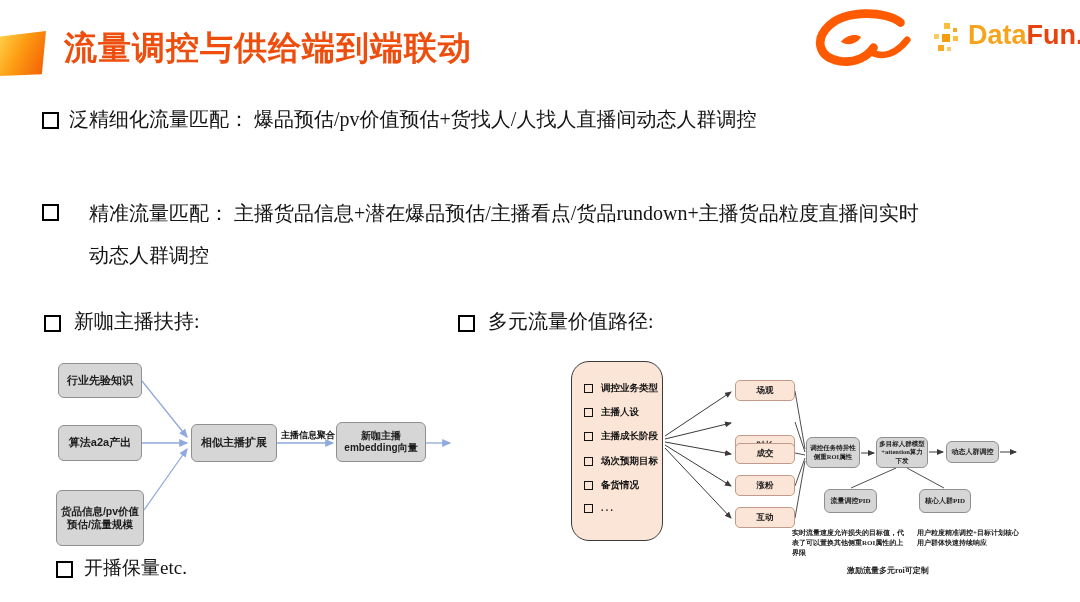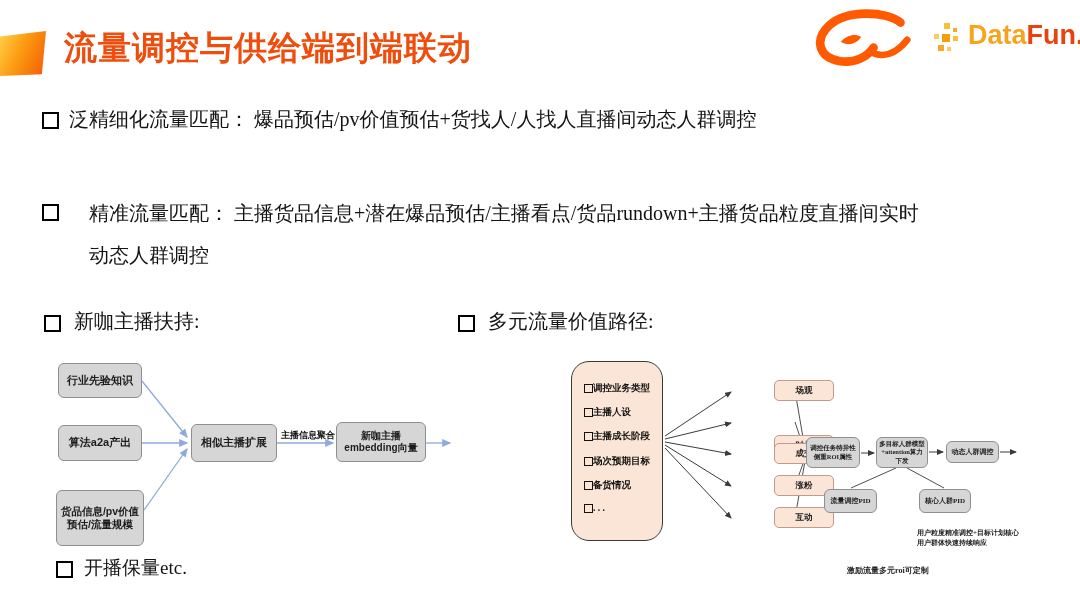--- a/index.html
+++ b/index.html
@@ -20,25 +20,25 @@
   .bullet-text{font-size:20px;color:#141414;white-space:nowrap;z-index:2;}
   .b2wrap{width:880px;line-height:42px;white-space:normal;margin-left:20px;}
   
   .gray-box{background:#D6D6D6;border:1px solid #8F8F8F;border-radius:6px;
             display:flex;align-items:center;justify-content:center;text-align:center;
             font-weight:700;color:#1c1c1c;z-index:2;line-height:1.25;
             font-family:"Liberation Sans","DejaVu Sans",sans-serif;padding:1px 3px;box-sizing:border-box;}
   .blue-border{border:1.4px solid #7C9BD1;background:#DCDCDC;}
   .peach{background:#FBE5D6;border:1px solid #C2998A;border-radius:6px;z-index:2;box-sizing:border-box;}
   .factor-panel{left:571px;top:361px;width:92px;height:180px;border:1.5px solid #3a3a3a;border-radius:18px;}
-  .factor-item{position:absolute;left:12px;display:flex;align-items:center;gap:0;
+  .factor-item{position:absolute;left:12px;display:flex;align-items:center;gap:8px;
                font-size:9.5px;font-weight:700;color:#111;}
   .chk-s{display:inline-block;width:7px;height:7px;border:1.6px solid #111;background:transparent;flex:0 0 auto;}
   .metric{left:735px;width:60px;height:21px;display:flex;align-items:center;justify-content:center;
-          font-size:8.5px;font-weight:700;color:#222;border-radius:5px;margin-left:39px;}
+          font-size:8.5px;font-weight:700;color:#222;border-radius:5px;}
   .sm{font-size:6.5px;line-height:1.25;padding:1px 2px;font-family:"Liberation Serif","DejaVu Serif",serif;}
   .note{font-size:7px;line-height:1.45;color:#222;font-weight:600;z-index:2;}
   .edge-label{font-size:9px;font-weight:700;color:#111;z-index:2;white-space:nowrap;
               font-family:"Liberation Sans","DejaVu Sans",sans-serif;}
   svg.connectors{position:absolute;left:0;top:0;z-index:1;pointer-events:none;}
 </style>
 </head>
 <body>
 
 <div class="slide">
@@ -173,16 +173,17 @@
   <div class="abs peach metric" style="top:475px">涨粉</div>
   <div class="abs peach metric" style="top:507px">互动</div>
 
   <div class="abs gray-box sm" style="left:806px;top:437px;width:54px;height:31px">调控任务特异性侧重ROI属性</div>
   <div class="abs gray-box sm" style="left:876px;top:437px;width:52px;height:31px">多目标人群模型+attention算力下发</div>
   <div class="abs gray-box" style="left:946px;top:441px;width:53px;height:22px;font-size:7px;font-family:'Liberation Serif','DejaVu Serif',serif">动态人群调控</div>
 
   <div class="abs gray-box" style="left:824px;top:489px;width:53px;height:24px;font-size:7px;font-family:'Liberation Serif','DejaVu Serif',serif">流量调控PID</div>
   <div class="abs gray-box" style="left:919px;top:489px;width:52px;height:24px;font-size:7px;font-family:'Liberation Serif','DejaVu Serif',serif">核心人群PID</div>
 
+  <div class="abs note" style="left:792px;top:528px;width:112px">实时流量速度允许损失的目标值，代表了可以置换其他侧重ROI属性的上界限</div>
   <div class="abs note" style="left:917px;top:528px;width:104px">用户粒度精准调控+目标计划核心用户群体快速持续响应</div>
   <div class="abs note" style="left:847px;top:565px;font-size:8px;font-weight:700">激励流量多元roi可定制</div>
 
 </div>
 
 </body></html>

